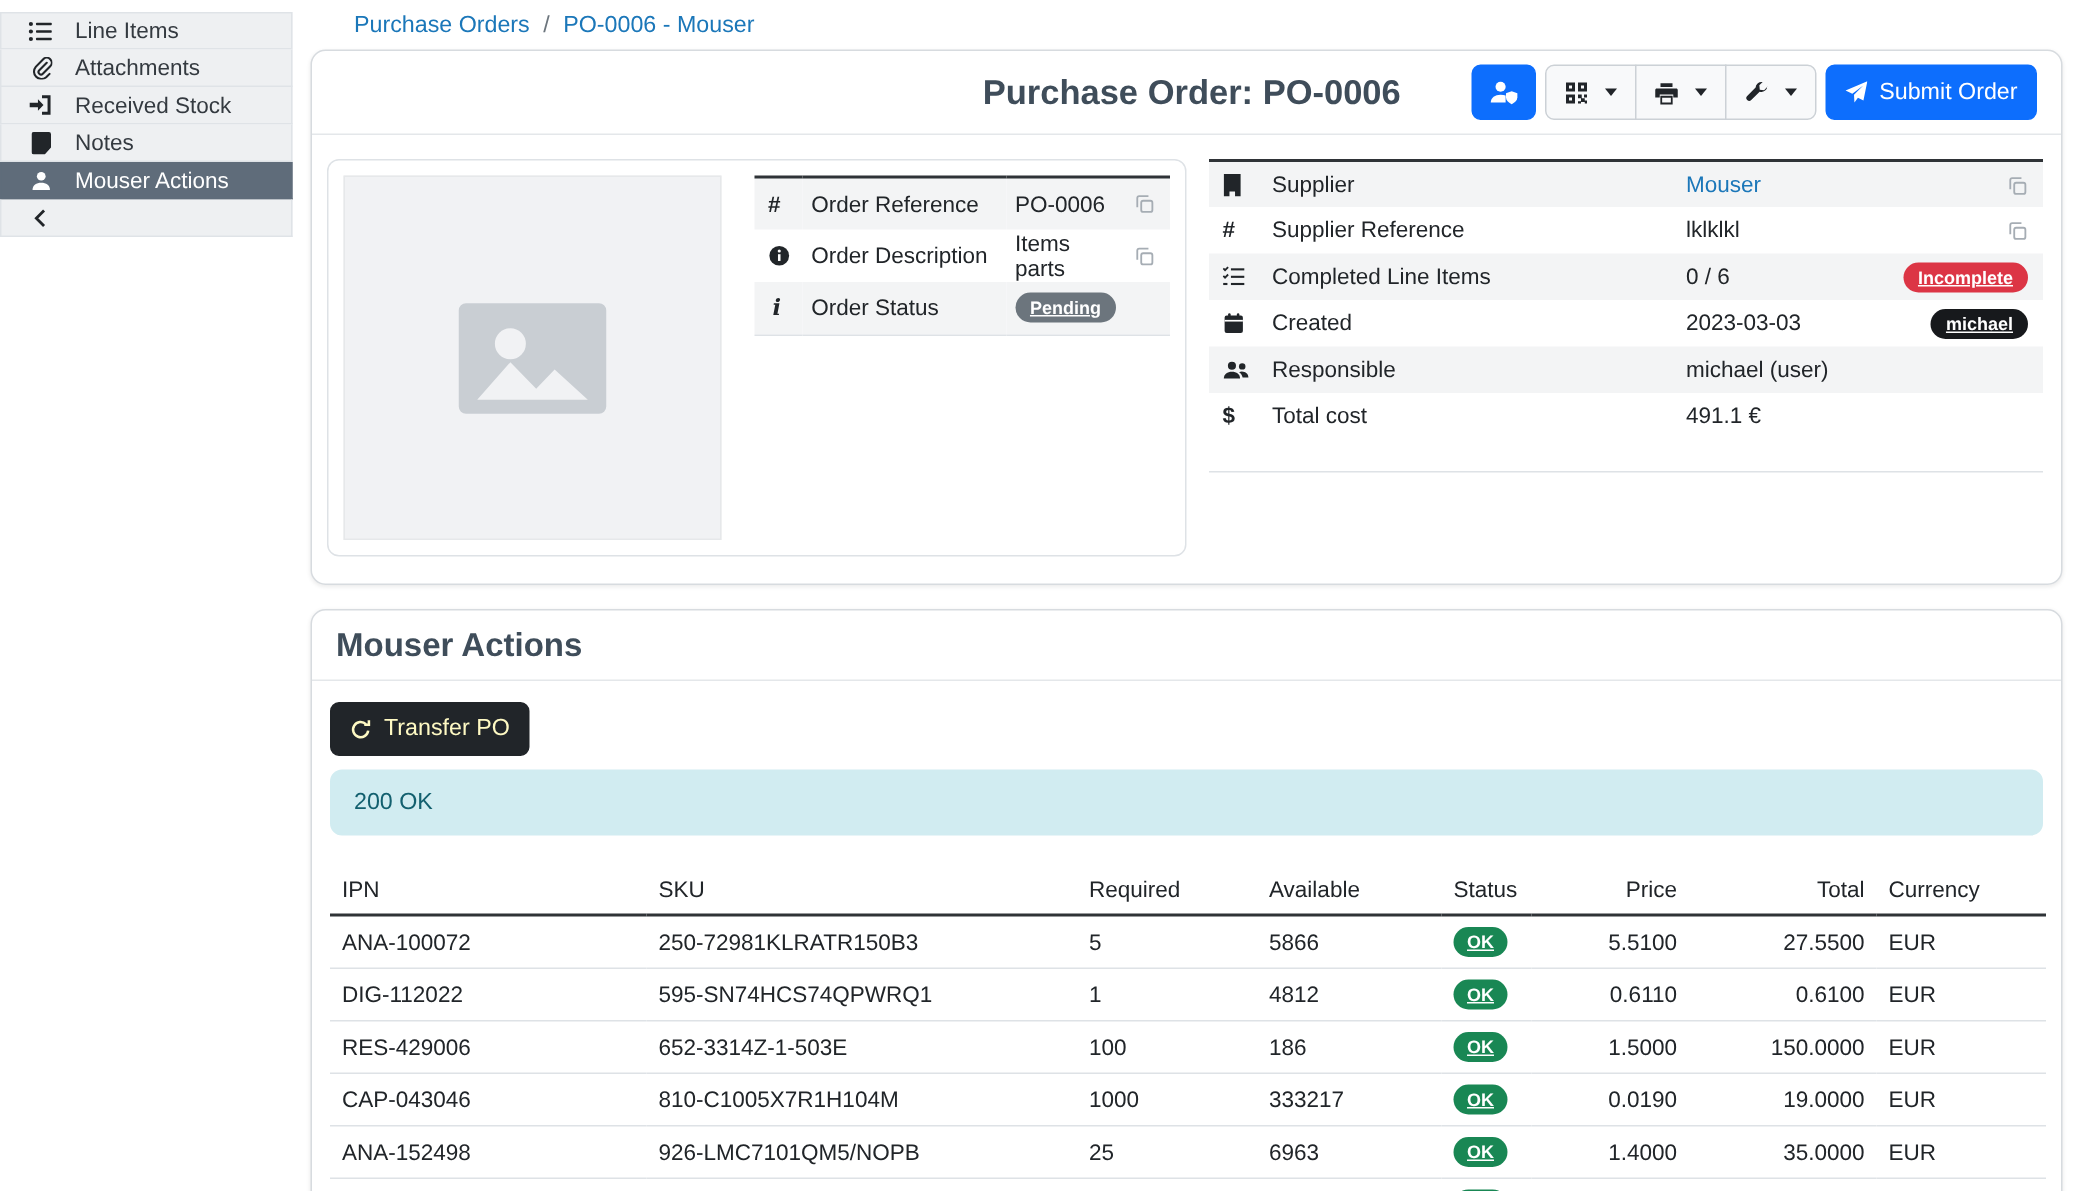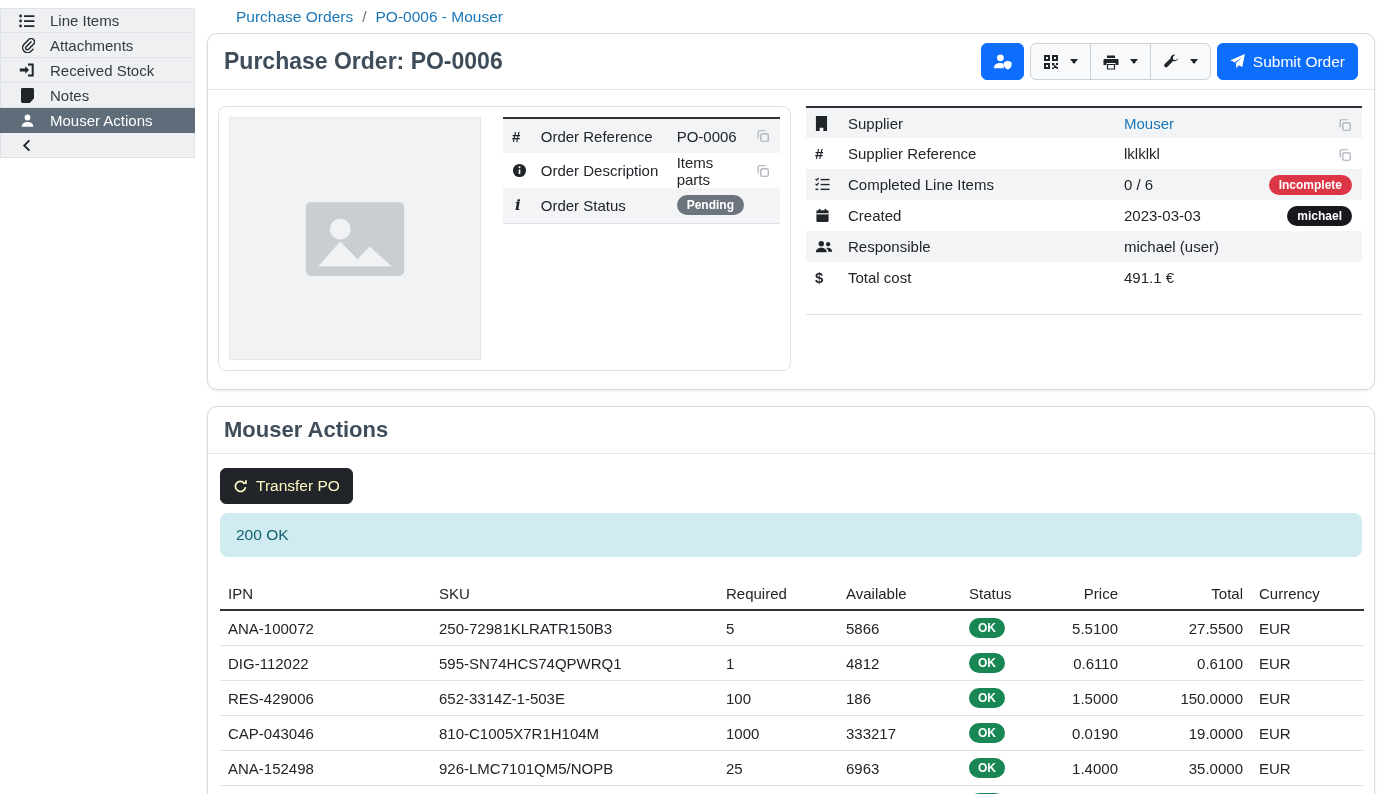--- a/index.html
+++ b/index.html
@@ -30,28 +30,28 @@
   .main { flex: 1; min-width: 0; padding: 0 8px 10px 12px; }
   .breadcrumb { height: 33px; display: flex; align-items: center; gap: 9px; padding-left: 29px; font-size: 15.5px; }
   .breadcrumb a { color: var(--link, #1b77b9); text-decoration: none; cursor: pointer; }
   .breadcrumb .sep { color: #6c757d; }
 
   .card {
     background: #fff; border: 1px solid #d7dbdf; border-radius: 10px;
     box-shadow: 0 1px 3px rgba(0,0,0,.08); overflow: hidden;
   }
   .card-header {
-    display: flex; align-items: center; justify-content: space-between;
+    display: flex; align-items: center; justify-content: flex-end;
     padding: 9px 16px; border-bottom: 1px solid #e4e7ea; min-height: 47px;
   }
   .card-header h1, .card-header h2 { margin: 0; font-size: 23px; font-weight: 600; color: #3f4d5a; }
   .card-header h2 { font-size: 22px; }
 
   
-  .actions { display: flex; align-items: center; gap: 6px; }
+  .actions { display: flex; align-items: center; gap: 6px; margin-left: 47px; }
   .btn {
     display: inline-flex; align-items: center; justify-content: center; gap: 8px;
     height: 37px; padding: 0 12px; border-radius: 6px; border: 1px solid transparent;
     font-family: inherit; font-size: 15.5px; cursor: pointer; line-height: 1;
   }
   .btn-blue { background: var(--primary, #0d6efd); border-color: var(--primary, #0d6efd); color: #fff; }
   .btn-light { background: #f8f9fa; border-color: #ccd1d6; color: #212529; }
   .btn-dark { background: #212529; border-color: #212529; color: #fef9c3; height: 36px; font-size: 15.5px; }
   .btn-group { display: inline-flex; }
   .btn-group .btn-light { border-radius: 0; margin-left: -1px; }
@@ -85,21 +85,21 @@
   td.copy-cell { width: 28px; }
   td.end-cell { width: 118px; }
   td.end-cell .copy-wrap { color: #a6adb4; cursor: pointer; }
   a.value-link { color: var(--link, #1b77b9); text-decoration: none; cursor: pointer; }
   .hash-glyph, .dollar-glyph { font-weight: 700; font-size: 15px; }
   .info-i { font-family: "DejaVu Serif", serif; font-weight: 700; font-style: italic; font-size: 15px; padding-left: 3px; }
 
   
   .badge {
     display: inline-block; border-radius: 10rem; padding: 4px 10px;
-    font-size: 12px; font-weight: 700; line-height: 1; color: #fff; vertical-align: middle;
+    font-size: 12px; font-weight: 700; line-height: 1; color: #fff; vertical-align: middle; text-decoration: underline;
   }
   .badge-pending { background: var(--badge-pending, #6c757d); }
   .badge-incomplete { background: var(--badge-incomplete, #dc3545); }
   .badge-user { background: var(--badge-user, #17191c); }
   .badge-ok { background: var(--badge-ok, #198754); padding: 4px 9px; }
 
   
   .panel-body { padding: 14px 12px 0 12px; }
   .alert {
     margin-top: 9px; background: var(--alert-bg, #d1ecf1); color: var(--alert-text, #13606f);

